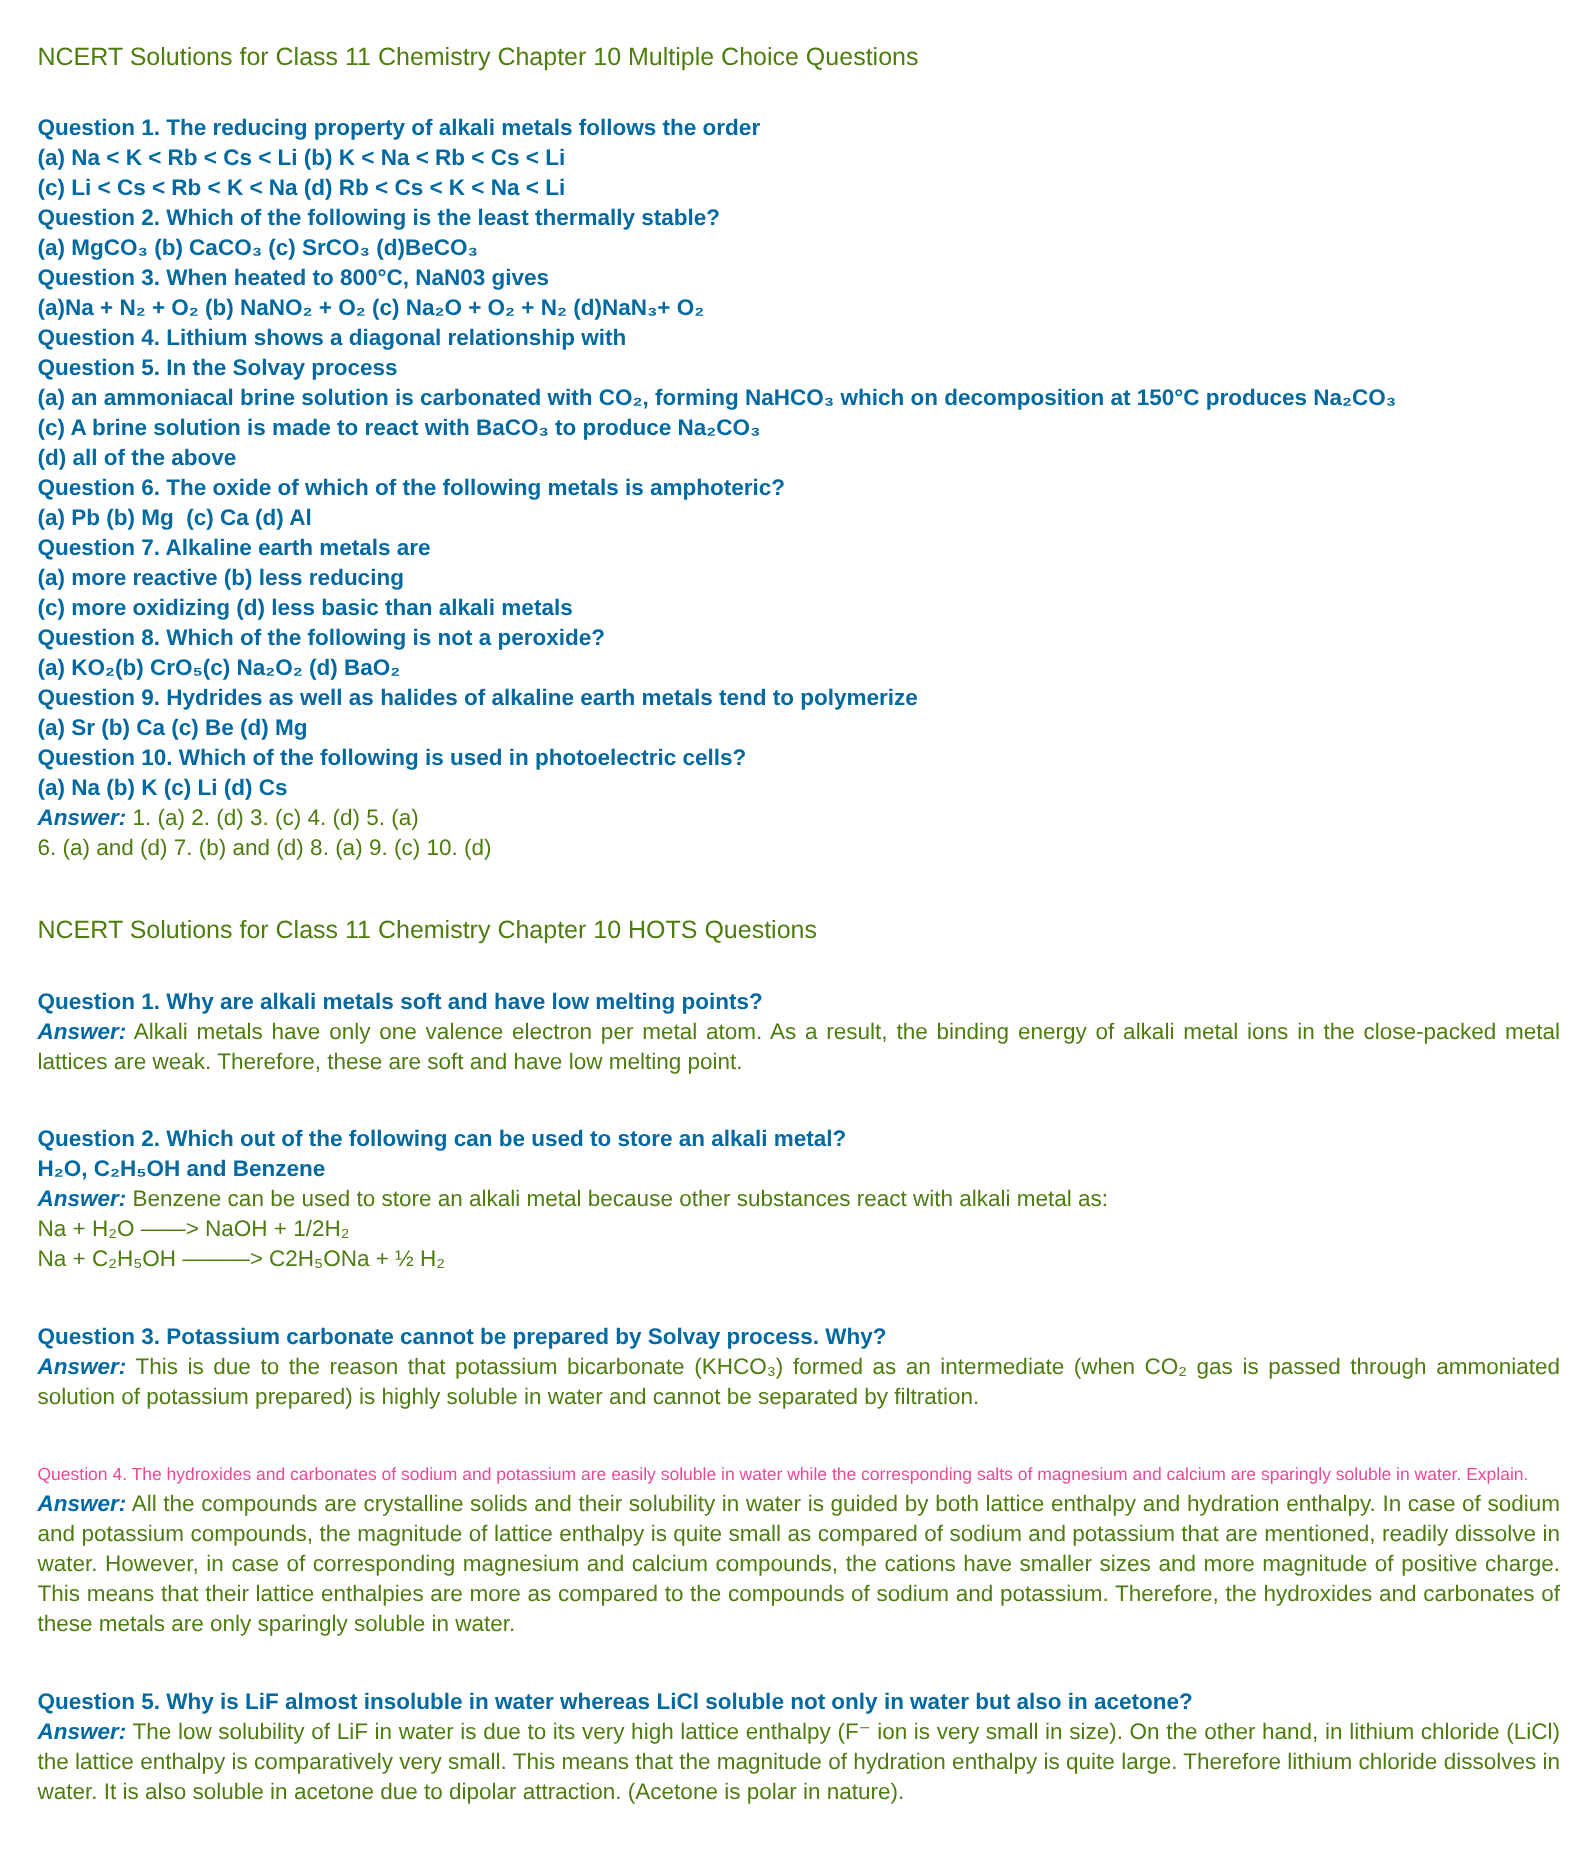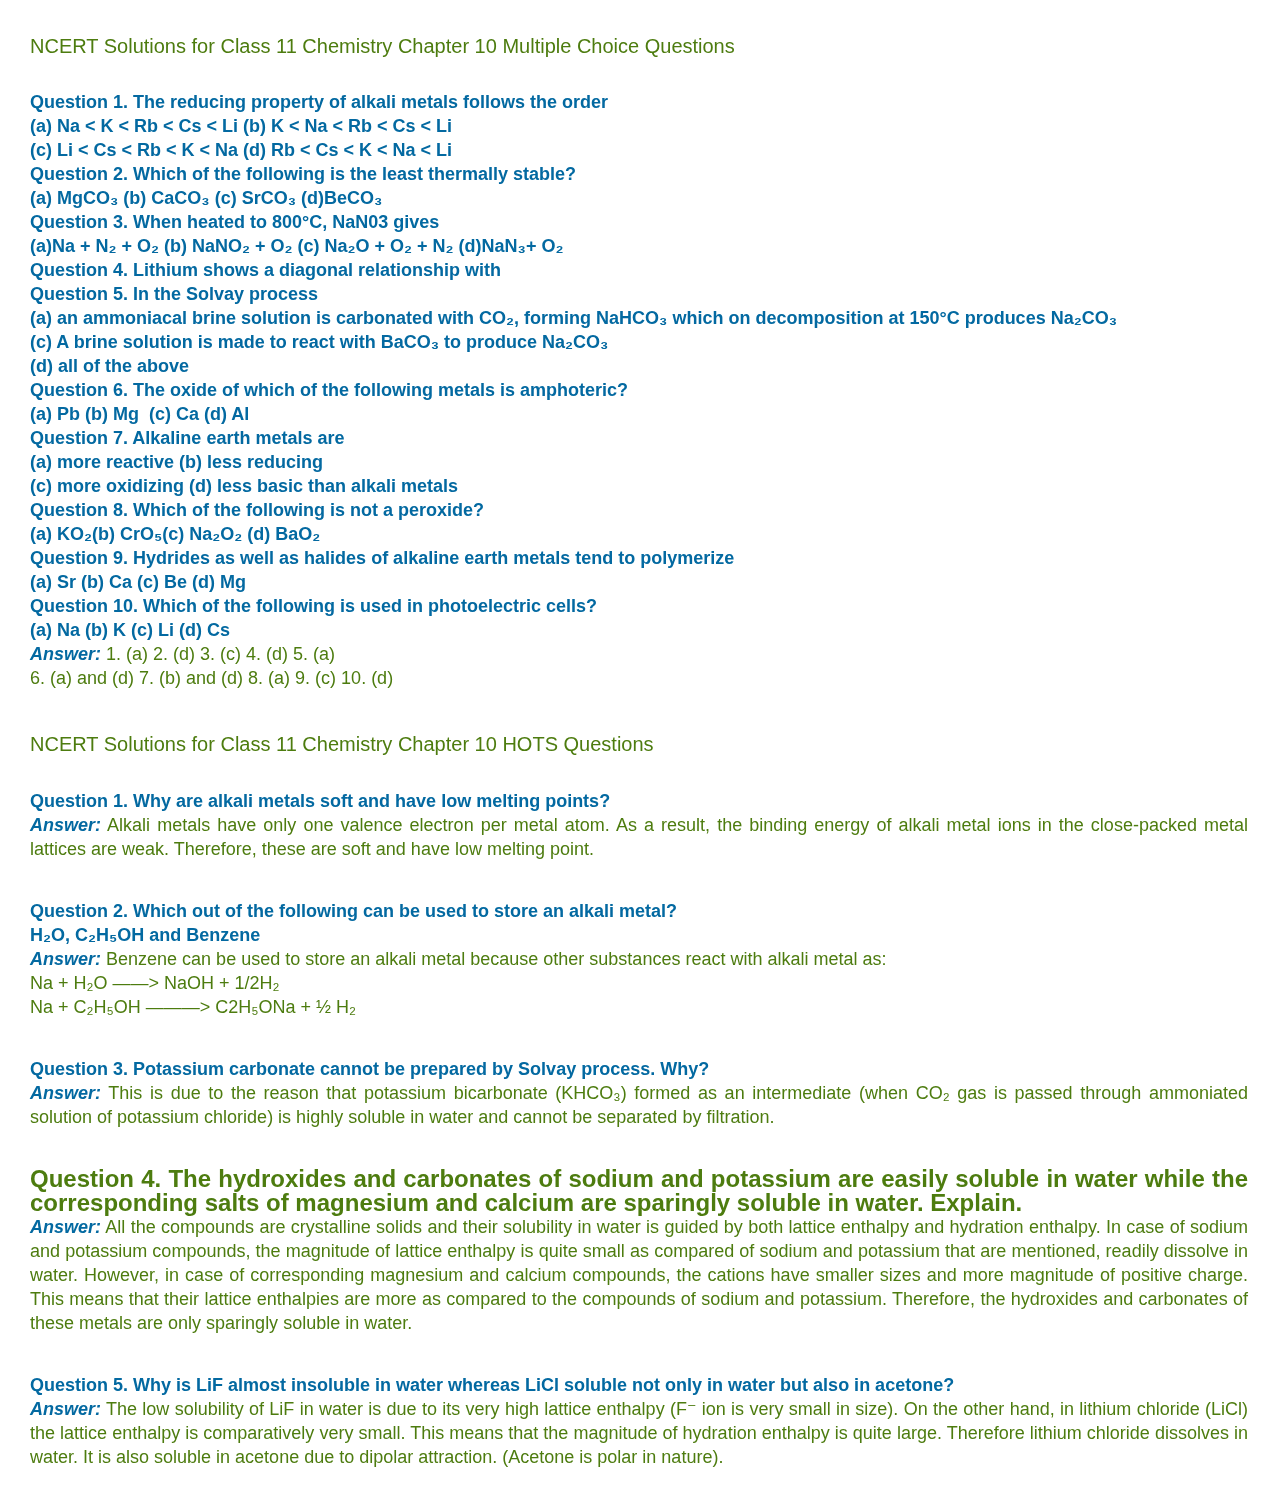--- a/index.html
+++ b/index.html
@@ -58,25 +58,25 @@
     margin-top: 0;
   }
   p.para {
     margin: 0;
     font-size: 18px;
     line-height: 24px;
     text-align: justify;
   }
   p.qpara {
     margin: 0;
-    font-size: 24px;
+    font-size: 14px;
     line-height: 24px;
     text-align: justify;
-    color: #4d7c0f;
-    font-weight: 700;
+    color: #ec4899;
+    font-weight: 400;
   }
 </style>
 </head>
 <body>
 
 <div class="page">
 
   <h1 class="section-title">NCERT Solutions for Class 11 Chemistry Chapter 10 Multiple Choice Questions</h1>
 
   <div>
@@ -120,21 +120,21 @@
     <div class="qa-block">
       <p class="line qtext">Question 2. Which out of the following can be used to store an alkali metal?</p>
       <p class="line qtext">H₂O, C₂H₅OH and Benzene</p>
       <p class="para"><span class="anslabel">Answer:</span> <span class="black">Benzene can be used to store an alkali metal because other substances react with alkali metal as:</span></p>
       <p class="line black">Na + H₂O ——&gt; NaOH + 1/2H₂</p>
       <p class="line black">Na + C₂H₅OH ———&gt; C2H₅ONa + ½ H₂</p>
     </div>
 
     <div class="qa-block">
       <p class="line qtext">Question 3. Potassium carbonate cannot be prepared by Solvay process. Why?</p>
-      <p class="para"><span class="anslabel">Answer:</span> <span class="black">This is due to the reason that potassium bicarbonate (KHCO₃) formed as an intermediate (when CO₂ gas is passed through ammoniated solution of potassium chloride) is highly soluble in water and cannot be separated by filtration.</span></p>
+      <p class="para"><span class="anslabel">Answer:</span> <span class="black">This is due to the reason that potassium bicarbonate (KHCO₃) formed as an intermediate (when CO₂ gas is passed through ammoniated solution of potassium prepared) is highly soluble in water and cannot be separated by filtration.</span></p>
     </div>
 
     <div class="qa-block">
       <p class="qpara">Question 4. The hydroxides and carbonates of sodium and potassium are easily soluble in water while the corresponding salts of magnesium and calcium are sparingly soluble in water. Explain.</p>
       <p class="para"><span class="anslabel">Answer:</span> <span class="black">All the compounds are crystalline solids and their solubility in water is guided by both lattice enthalpy and hydration enthalpy. In case of sodium and potassium compounds, the magnitude of lattice enthalpy is quite small as compared of sodium and potassium that are mentioned, readily dissolve in water. However, in case of corresponding magnesium and calcium compounds, the cations have smaller sizes and more magnitude of positive charge. This means that their lattice enthalpies are more as compared to the compounds of sodium and potassium. Therefore, the hydroxides and carbonates of these metals are only sparingly soluble in water.</span></p>
     </div>
 
     <div class="qa-block">
       <p class="line qtext">Question 5. Why is LiF almost insoluble in water whereas LiCl soluble not only in water but also in acetone?</p>
       <p class="para"><span class="anslabel">Answer:</span> <span class="black">The low solubility of LiF in water is due to its very high lattice enthalpy (F⁻ ion is very small in size). On the other hand, in lithium chloride (LiCl) the lattice enthalpy is comparatively very small. This means that the magnitude of hydration enthalpy is quite large. Therefore lithium chloride dissolves in water. It is also soluble in acetone due to dipolar attraction. (Acetone is polar in nature).</span></p>

